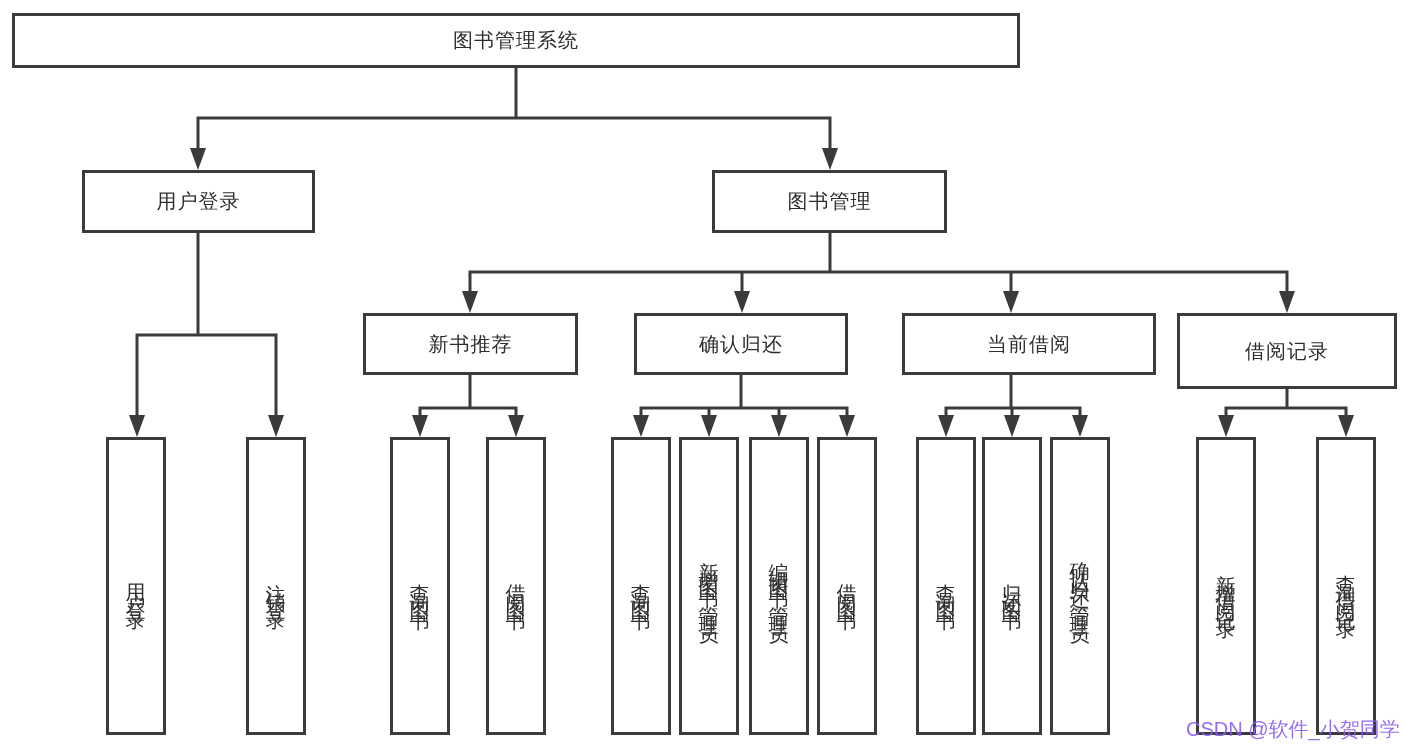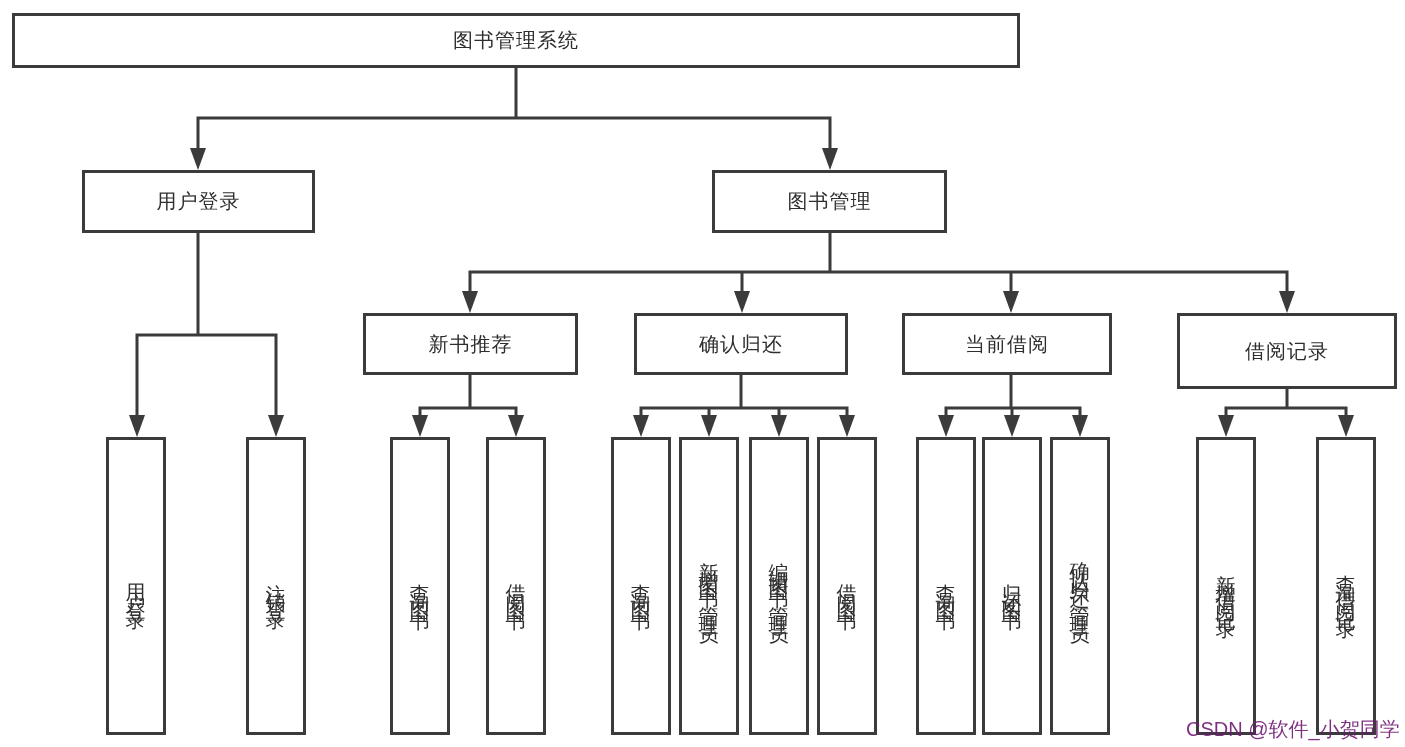--- a/index.html
+++ b/index.html
@@ -30,31 +30,31 @@
     font-size:20px;
     line-height:1;
     white-space:normal;
   }
   
   .n-root{left:12px;top:13px;width:1008px;height:55px;}
   .n-user-login{left:82px;top:170px;width:233px;height:63px;}
   .n-book-mgmt{left:712px;top:170px;width:235px;height:63px;}
   .n-new-rec{left:363px;top:313px;width:215px;height:62px;}
   .n-book-borrow{left:634px;top:313px;width:214px;height:62px;}
-  .n-cur-borrow{left:902px;top:313px;width:210px;height:62px;}
+  .n-cur-borrow{left:902px;top:313px;width:254px;height:62px;}
   .n-borrow-rec{left:1177px;top:313px;width:220px;height:76px;}
   .lf{top:437px;width:60px;height:298px;}
   .l-ul{left:106px;} .l-lo{left:246px;}
   .l-q1{left:390px;} .l-b1{left:486px;}
   .l-q2{left:611px;} .l-add{left:679px;} .l-edit{left:749px;} .l-b2{left:817px;}
   .l-q3{left:916px;} .l-ret{left:982px;} .l-cfm{left:1050px;}
   .l-ar{left:1196px;} .l-qr{left:1316px;}
   .watermark{
     position:absolute;left:1186px;top:716px;
-    font-size:20px;color:#701a75;opacity:.9;
+    font-size:20px;color:#8b5cf6;opacity:.9;
     letter-spacing:0;white-space:nowrap;z-index:5;
   }
 </style>
 </head>
 <body>
 
 <div class="canvas">
 
   <svg class="connectors" width="1405" height="747" viewBox="0 0 1405 747">
     <g stroke="#3b3b3b" stroke-width="3" fill="none" stroke-linecap="square">

